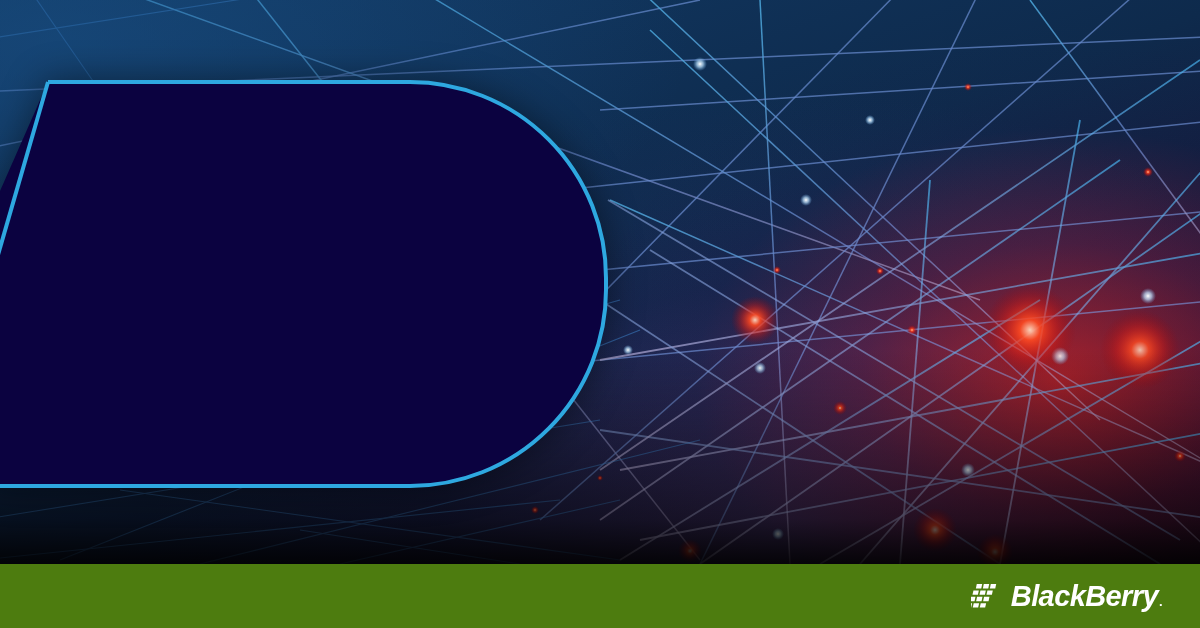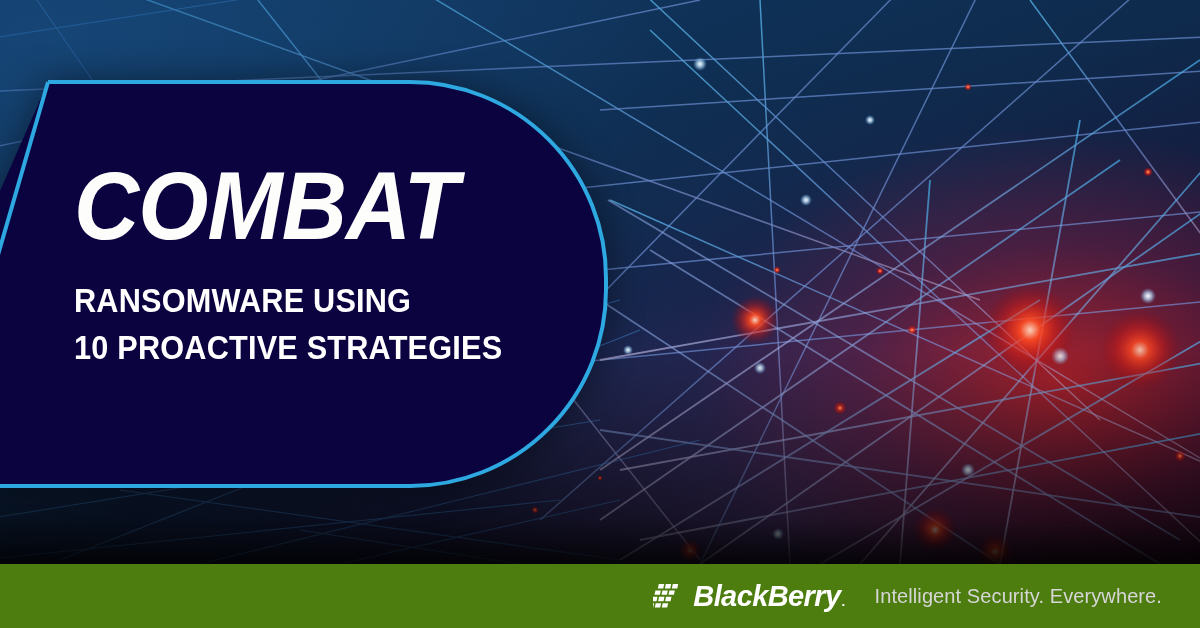--- a/index.html
+++ b/index.html
@@ -265,27 +265,20 @@
   </div>
 
   <div class="plaque-wrap">
     <svg class="plaque" viewBox="0 0 620 412" preserveAspectRatio="none">
       <path class="plaque-body" d="M58 4 H420 A196 196 0 0 1 616 200 V212 A196 196 0 0 1 420 408 H-120 Z"></path>
       <path class="plaque-stroke" d="M58 4 H420 A196 196 0 0 1 616 200 V212 A196 196 0 0 1 420 408 H-120"></path>
       <path class="plaque-stroke" d="M58 4 L-60 412"></path>
     </svg>
   </div>
 
-  <div class="copy">
-    <h1 class="title">COMBAT</h1>
-    <p class="subtitle">
-      <span class="subtitle-line">RANSOMWARE USING</span>
-      <span class="subtitle-line">10 PROACTIVE STRATEGIES</span>
-    </p>
-  </div>
 
   <div class="footer">
     <div class="brand">
       <div class="bb-logo">
         <svg class="bb-mark" width="33" height="26" viewBox="0 0 33 26">
           <g fill="#ffffff">
             <rect x="6" y="1" width="5.4" height="4.4" transform="skewX(-12)"></rect>
             <rect x="13" y="1" width="5.4" height="4.4" transform="skewX(-12)"></rect>
             <rect x="20" y="1" width="5.4" height="4.4" transform="skewX(-12)"></rect>
             <rect x="4" y="7.4" width="5.4" height="4.4" transform="skewX(-12)"></rect>
@@ -294,17 +287,16 @@
             <rect x="2" y="13.8" width="5.4" height="4.4" transform="skewX(-12)"></rect>
             <rect x="9" y="13.8" width="5.4" height="4.4" transform="skewX(-12)"></rect>
             <rect x="16" y="13.8" width="5.4" height="4.4" transform="skewX(-12)"></rect>
             <rect x="0" y="20.2" width="5.4" height="4.4" transform="skewX(-12)"></rect>
             <rect x="7" y="20.2" width="5.4" height="4.4" transform="skewX(-12)"></rect>
             <rect x="14" y="20.2" width="5.4" height="4.4" transform="skewX(-12)"></rect>
           </g>
         </svg>
         <span class="bb-word"><span>BlackBerry</span><span class="bb-reg">.</span></span>
       </div>
-      <span class="tagline">Intelligent Security. Everywhere.</span>
     </div>
   </div>
 
 </div>
 
 </body></html>

